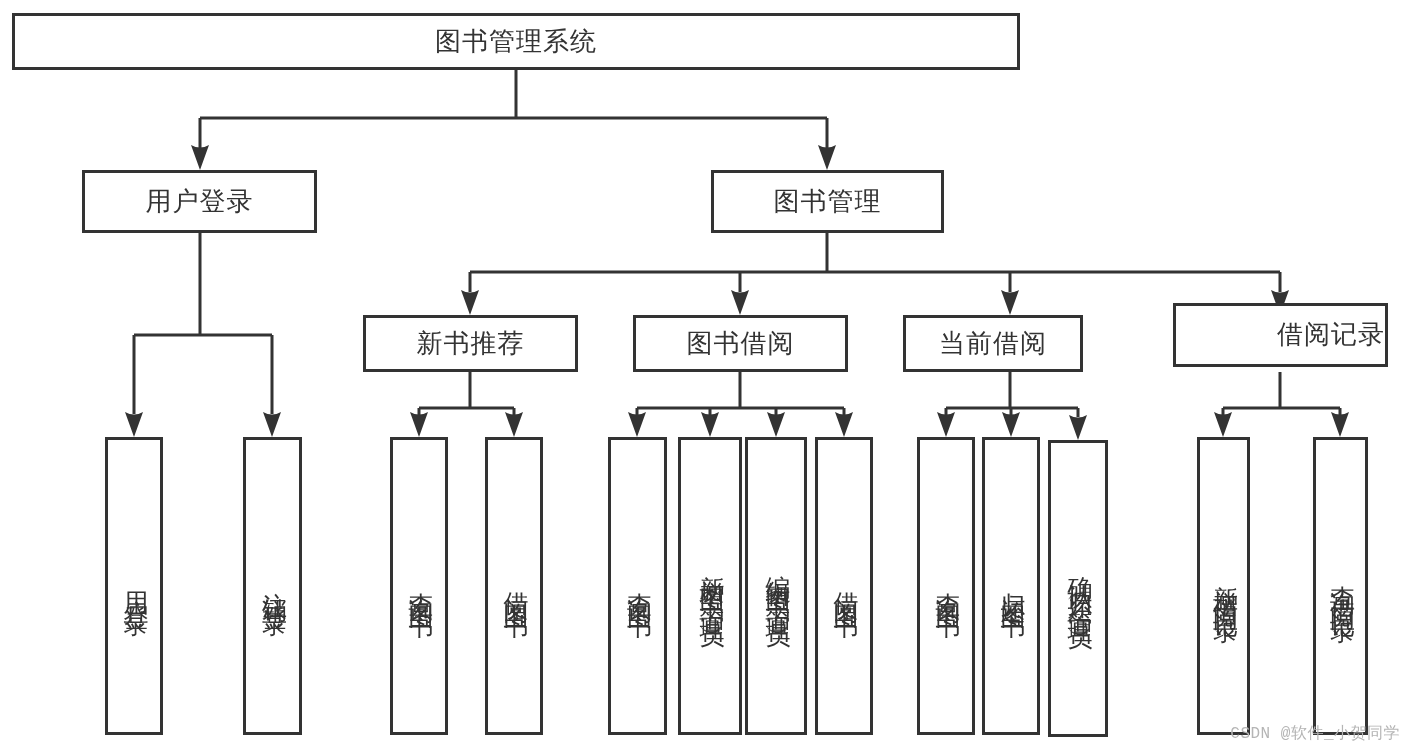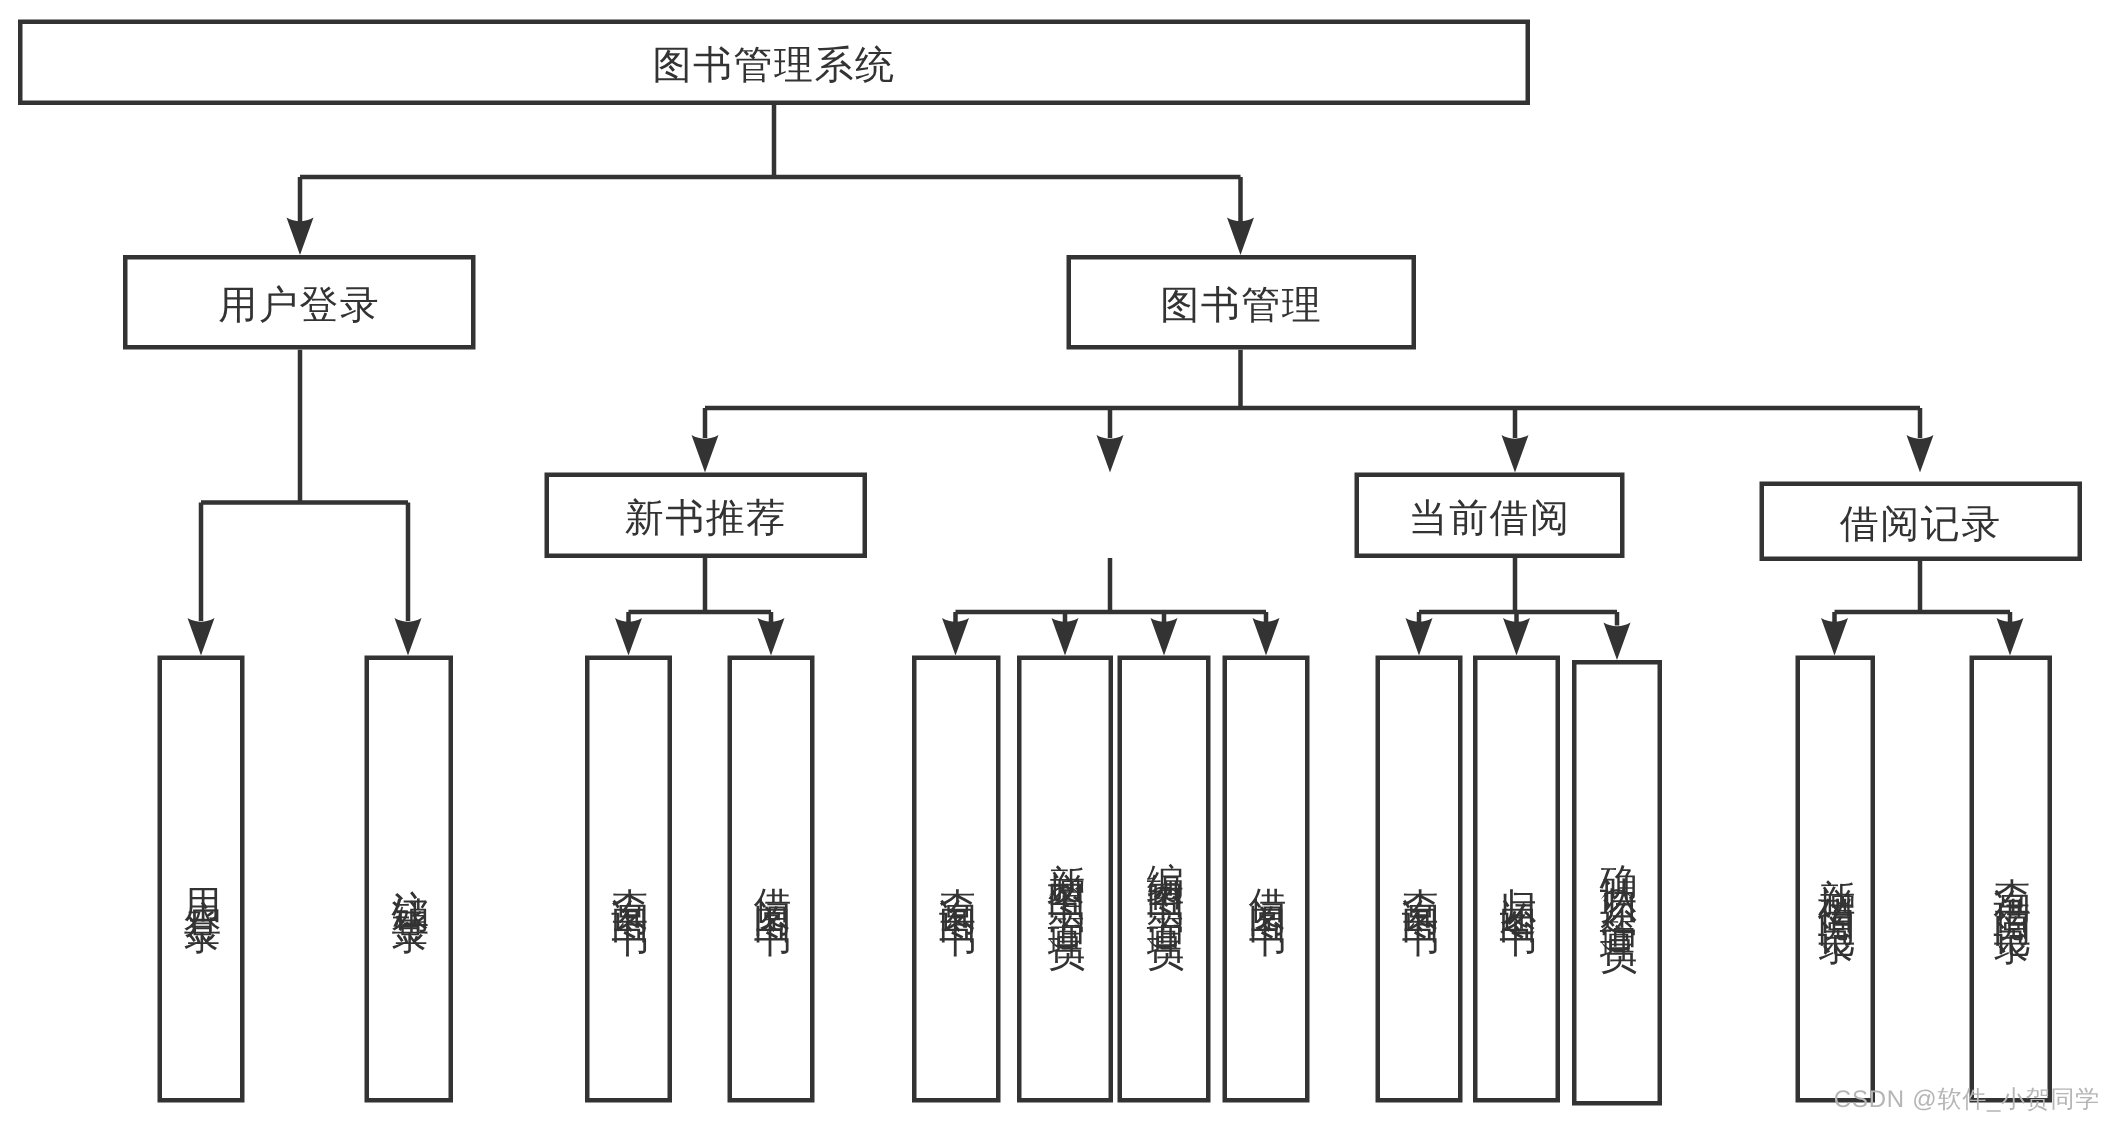--- a/index.html
+++ b/index.html
@@ -1,21 +1,21 @@
 <!DOCTYPE html>
 <html><head>
 <meta charset="utf-8">
 <style>
   html, body { margin: 0; padding: 0; background: #ffffff; }
   .stage {
     position: relative;
     width: 1405px;
     height: 747px;
     background: #ffffff;
-    font-family: Liberation Sans, sans-serif;
+    font-family: Liberation Mono, monospace;
     color: #333333;
     overflow: hidden;
   }
   svg.connectors {
     position: absolute;
     left: 0; top: 0;
     width: 1405px; height: 747px;
   }
   .box {
     position: absolute;
@@ -90,24 +90,27 @@
   <div class="box" style="left:82px; top:170px; width:235px; height:63px;">
     <span class="label">用户登录</span>
   </div>
   <div class="box" style="left:363px; top:315px; width:215px; height:57px;">
     <span class="label">新书推荐</span>
   </div>
 
   <div class="box" style="left:711px; top:170px; width:233px; height:63px;">
     <span class="label">图书管理</span>
   </div>
+  <div class="box" style="left:633px; top:315px; width:215px; height:57px;">
+    <span class="label">图书借阅</span>
+  </div>
   <div class="box" style="left:903px; top:315px; width:180px; height:57px;">
     <span class="label">当前借阅</span>
   </div>
-  <div class="box" style="left:1173px; top:321px; width:215px; height:53px;">
+  <div class="box" style="left:1173px; top:303px; width:215px; height:64px;justify-content:flex-end;">
     <span class="label">借阅记录</span>
   </div>
 
   <div class="box vbox" style="left:105px; top:437px; width:58px; height:298px;">
     <span class="label">用户登录</span>
   </div>
   <div class="box vbox" style="left:243px; top:437px; width:59px; height:298px;">
     <span class="label">注销登录</span>
   </div>
 

